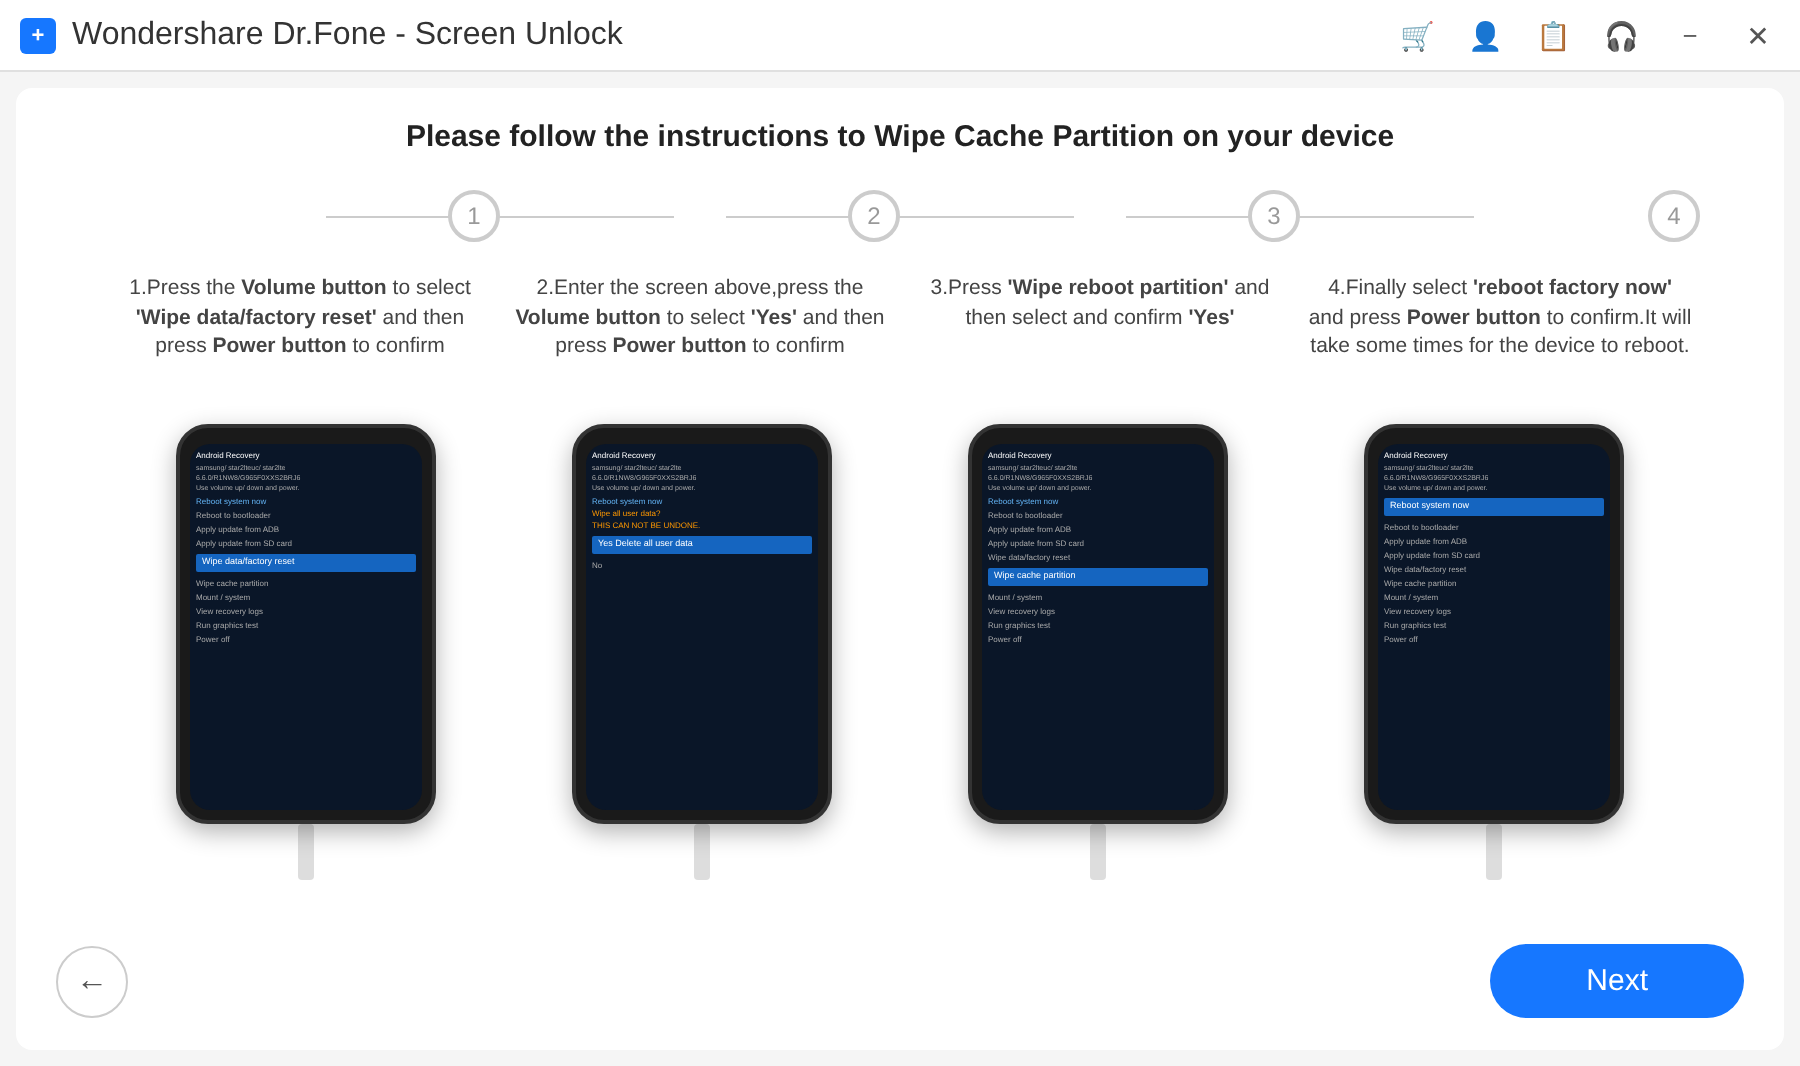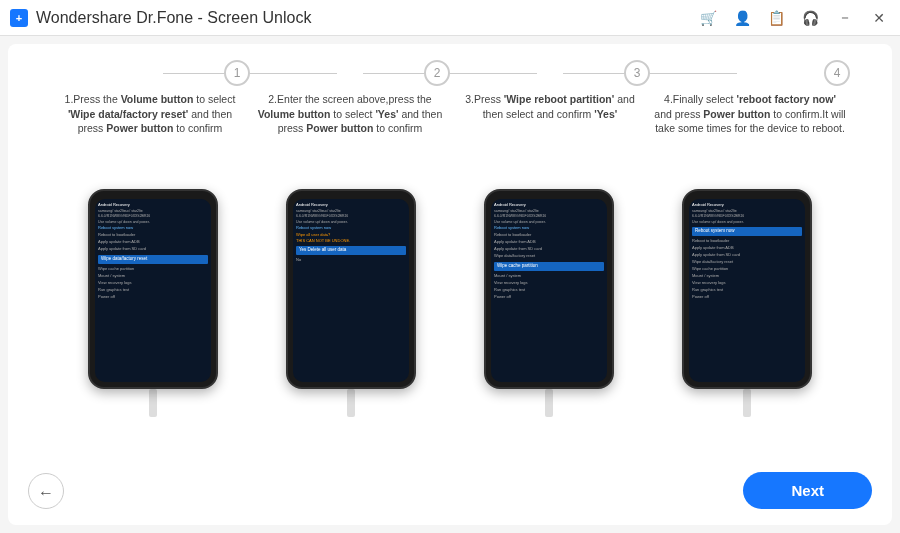--- a/index.html
+++ b/index.html
@@ -113,21 +113,21 @@
       top: 13px;
       left: calc(50% + 13px);
       width: calc(100% - 26px);
       height: 1px;
       background: #ccc;
     }
     .step-text {
       font-size: 10.5px;
       color: #444;
       text-align: center;
-      margin-top: 6px;
+      margin-top: 16px;
       line-height: 1.4;
       padding: 0 4px;
     }
     .step-text b { font-weight: 600; }
 
     
     .phones-area {
       display: flex;
       justify-content: center;
       gap: 18px;
@@ -230,21 +230,21 @@
       font-size: 16px;
       color: #555;
     }
     .next-btn {
       background: #1677ff;
       color: white;
       border: none;
       border-radius: 20px;
       padding: 10px 48px;
       font-size: 15px;
-      font-weight: 700;
+      font-weight: 400;
       cursor: pointer;
     }
   </style>
 </head>
 <body>
 
 <div class="title-bar">
   <div class="title-bar-logo">+</div>
   <span class="title-bar-text">Wondershare Dr.Fone - Screen Unlock</span>
   <div class="title-bar-icons">
@@ -252,20 +252,21 @@
     <div class="title-bar-icon">👤</div>
     <div class="title-bar-icon">📋</div>
     <div class="title-bar-icon">🎧</div>
     <div class="title-bar-icon">－</div>
     <div class="title-bar-icon close">✕</div>
   </div>
 </div>
 
 <div class="main-content">
 
+  <div class="page-title">Please follow the instructions to Wipe Cache Partition on your device</div>
 
   <div class="step-bar">
 
     <div class="step-item">
       <div style="position:relative; display:flex; align-items:center; width:100%;">
         <div style="flex:1;"></div>
         <div class="step-circle">1</div>
         <div class="step-line"></div>
       </div>
       <div class="step-text">1.Press the <b>Volume button</b> to select <b>'Wipe data/factory reset'</b> and then press <b>Power button</b> to confirm</div>

